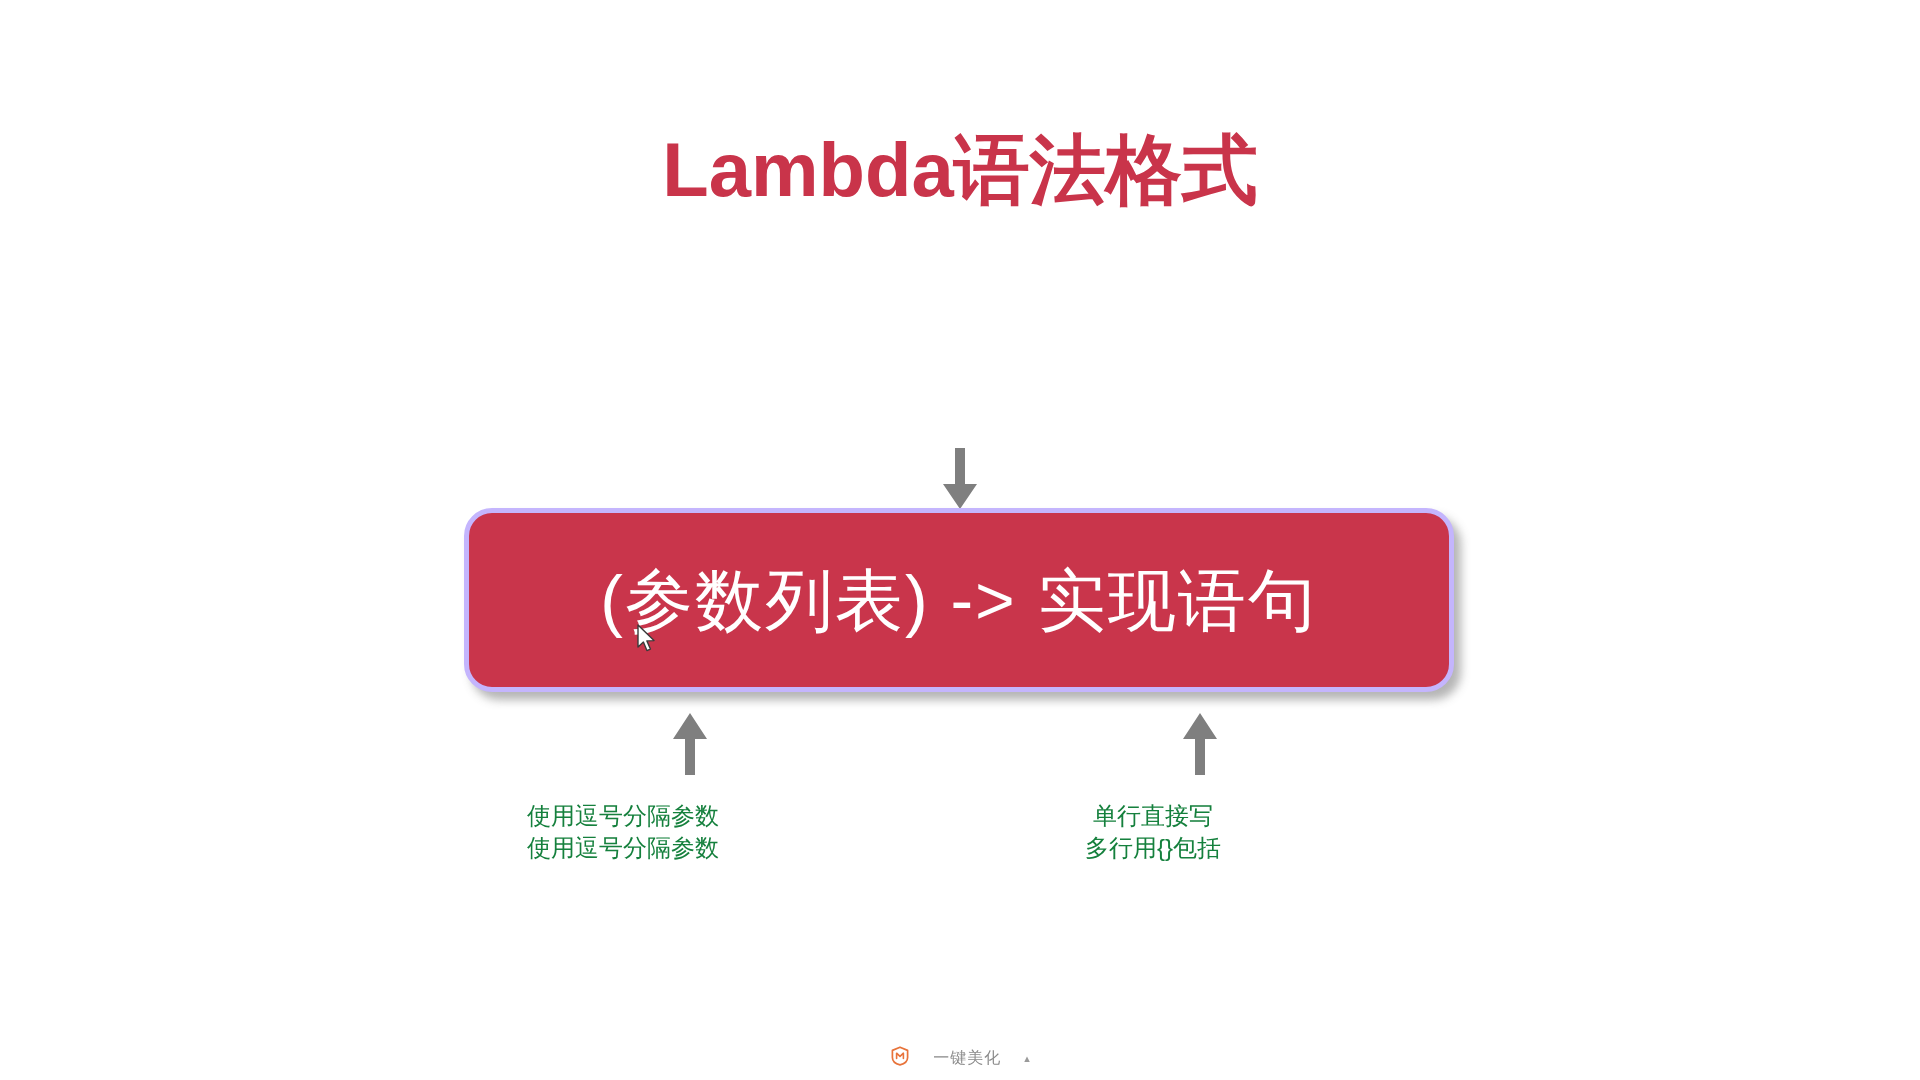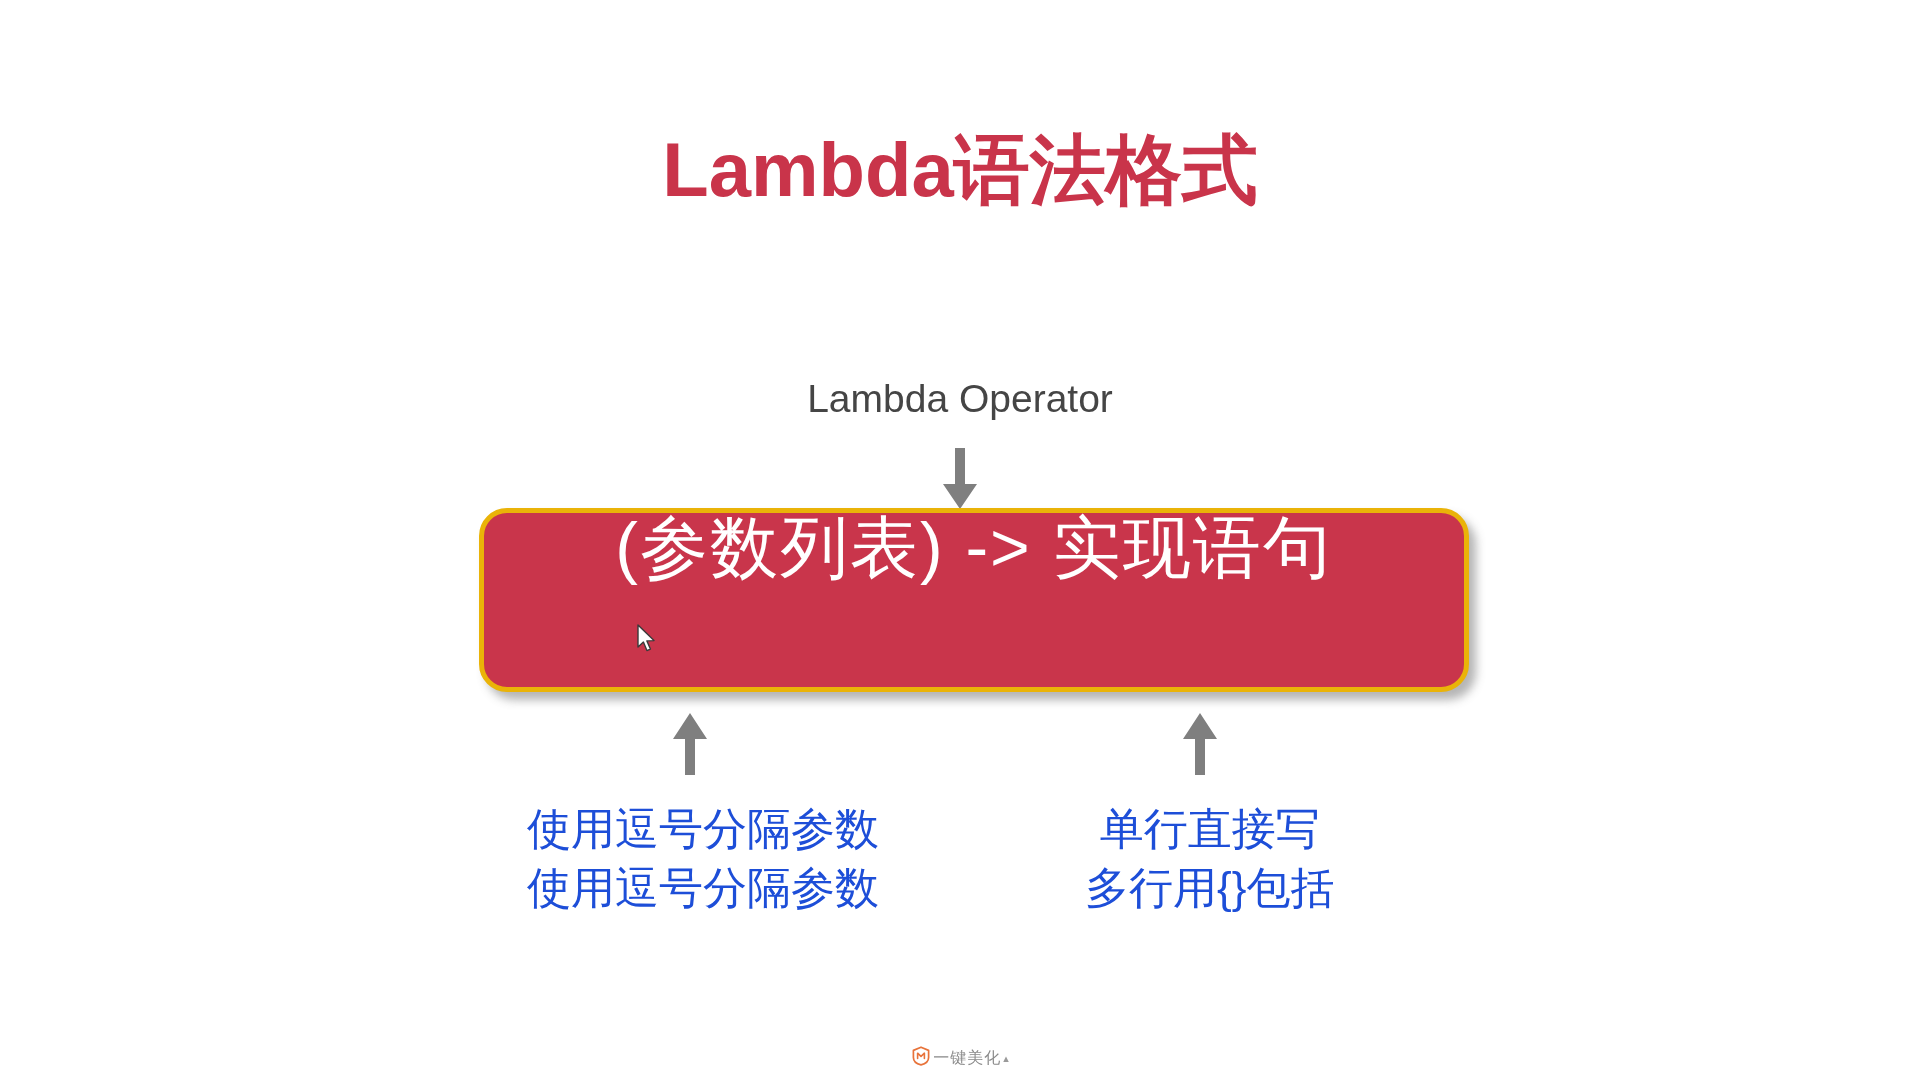--- a/index.html
+++ b/index.html
@@ -43,60 +43,60 @@
 
   
   .arrow { position:absolute; }
   #arrow-down { left:938px; top:448px; }
   #arrow-up-left { left:668px; top:712px; }
   #arrow-up-right { left:1178px; top:712px; }
 
   
   #syntax-box {
     position:absolute;
-    left:479px; top:508px;
+    left:464px; top:508px;
     width:990px; height:184px;
     background:#C9354B;
-    border:5px solid #eab308;
+    border:5px solid #c4b5fd;
     border-radius:28px;
     box-shadow:7px 8px 10px rgba(90,90,90,0.45);
     display:flex;
-    align-items:flex-start;
+    align-items:center;
     justify-content:center;
   }
   #syntax-text {
     color:#FFFFFF;
     font-size:68px;
     font-weight:400;
     letter-spacing:2px;
     white-space:nowrap;
     line-height:1;
   }
 
   
   .note {
     position:absolute;
-    font-size:44px;
-    color:#1d4ed8;
+    font-size:24px;
+    color:#15803d;
     line-height:1.33;
     white-space:nowrap;
   }
   #note-left  { left:527px; top:800px; text-align:left; }
   #note-right { left:1085px; top:800px; text-align:center; }
   .note-line { display:block; }
 
   
   #watermark {
     position:absolute;
     left:0; top:1046px;
     width:1920px;
     display:flex;
     align-items:center;
     justify-content:center;
-    gap:2px;
+    gap:23px;
   }
   #watermark-label {
     font-size:16px;
     color:#8a8a8a;
     letter-spacing:1px;
   }
   #watermark-chevron {
     font-size:11px;
     color:#9a9a9a;
     line-height:1;
@@ -109,21 +109,20 @@
     pointer-events:none;
   }
 </style>
 </head>
 <body>
 
 <div id="slide">
 
   <div id="title">Lambda语法格式</div>
 
-  <div id="operator-caption">Lambda Operator</div>
 
   <div class="arrow" id="arrow-down">
     <svg width="44" height="62" viewBox="0 0 44 62" xmlns="http://www.w3.org/2000/svg">
       <path d="M17 0 h10 v36 h12 L22 61 L5 36 h12 z" fill="#7F7F7F"></path>
     </svg>
   </div>
 
   <div id="syntax-box">
     <span id="syntax-text">(参数列表) -&gt; 实现语句</span>
   </div>

